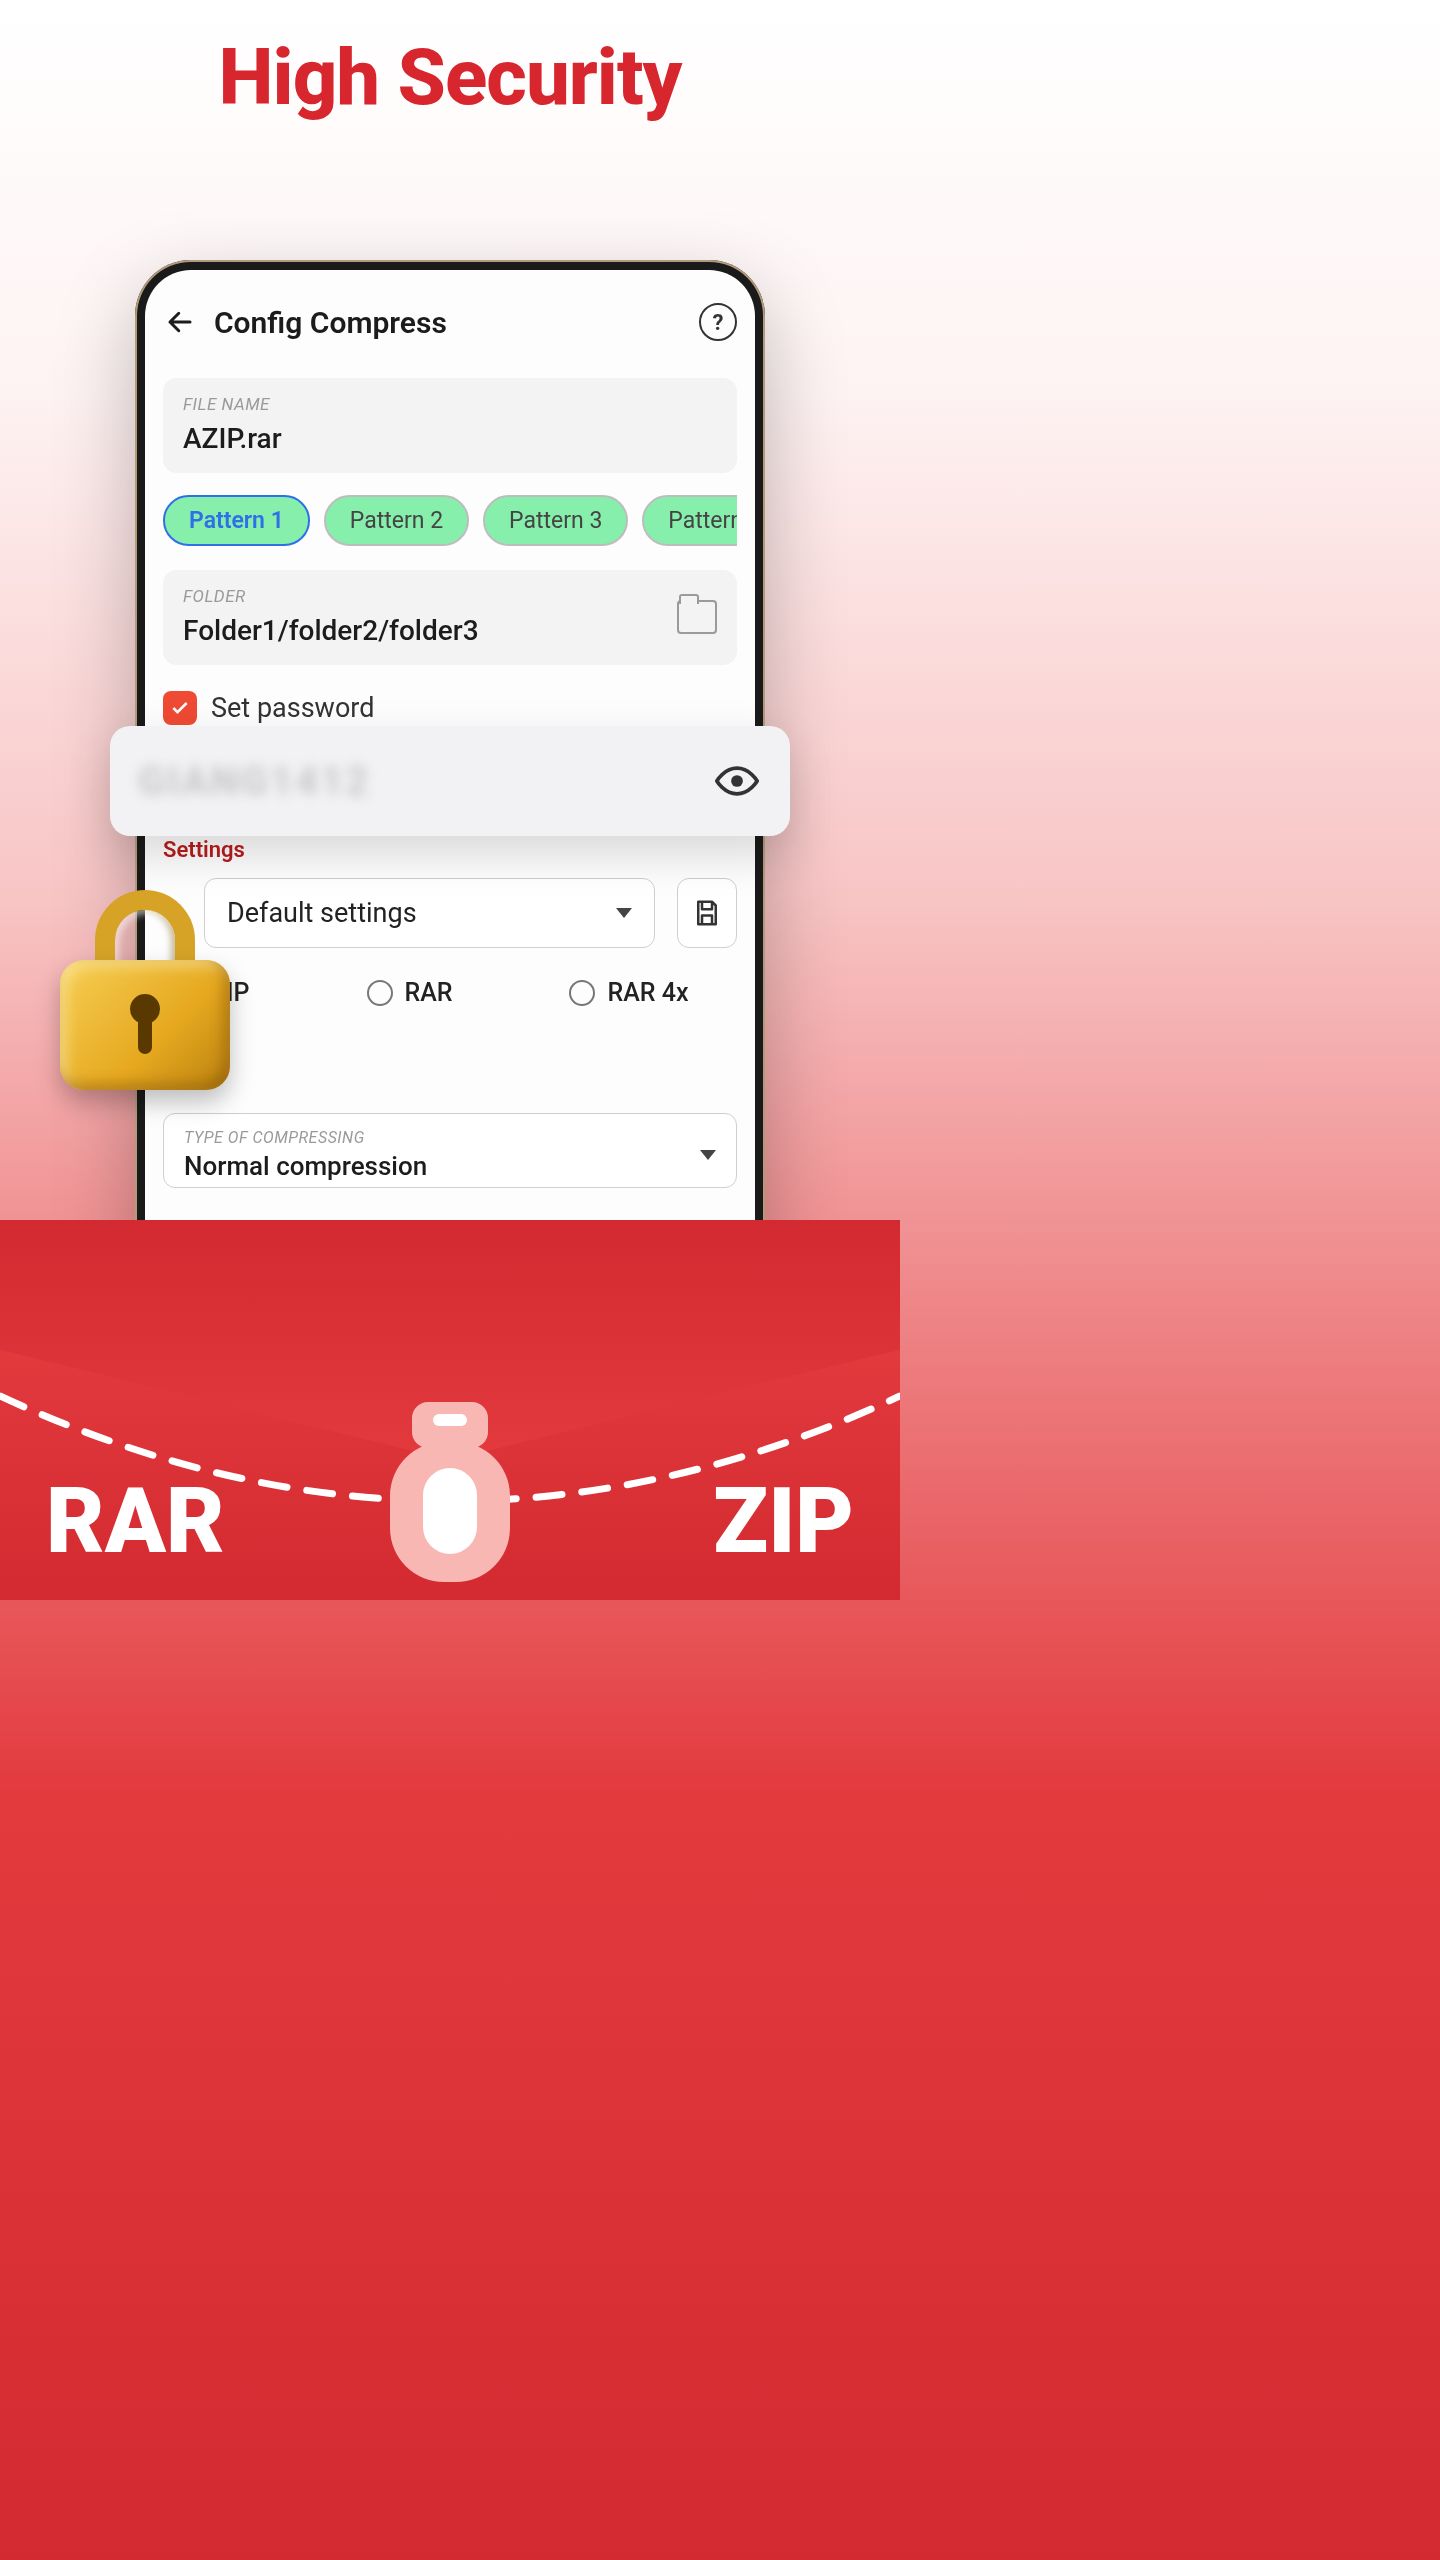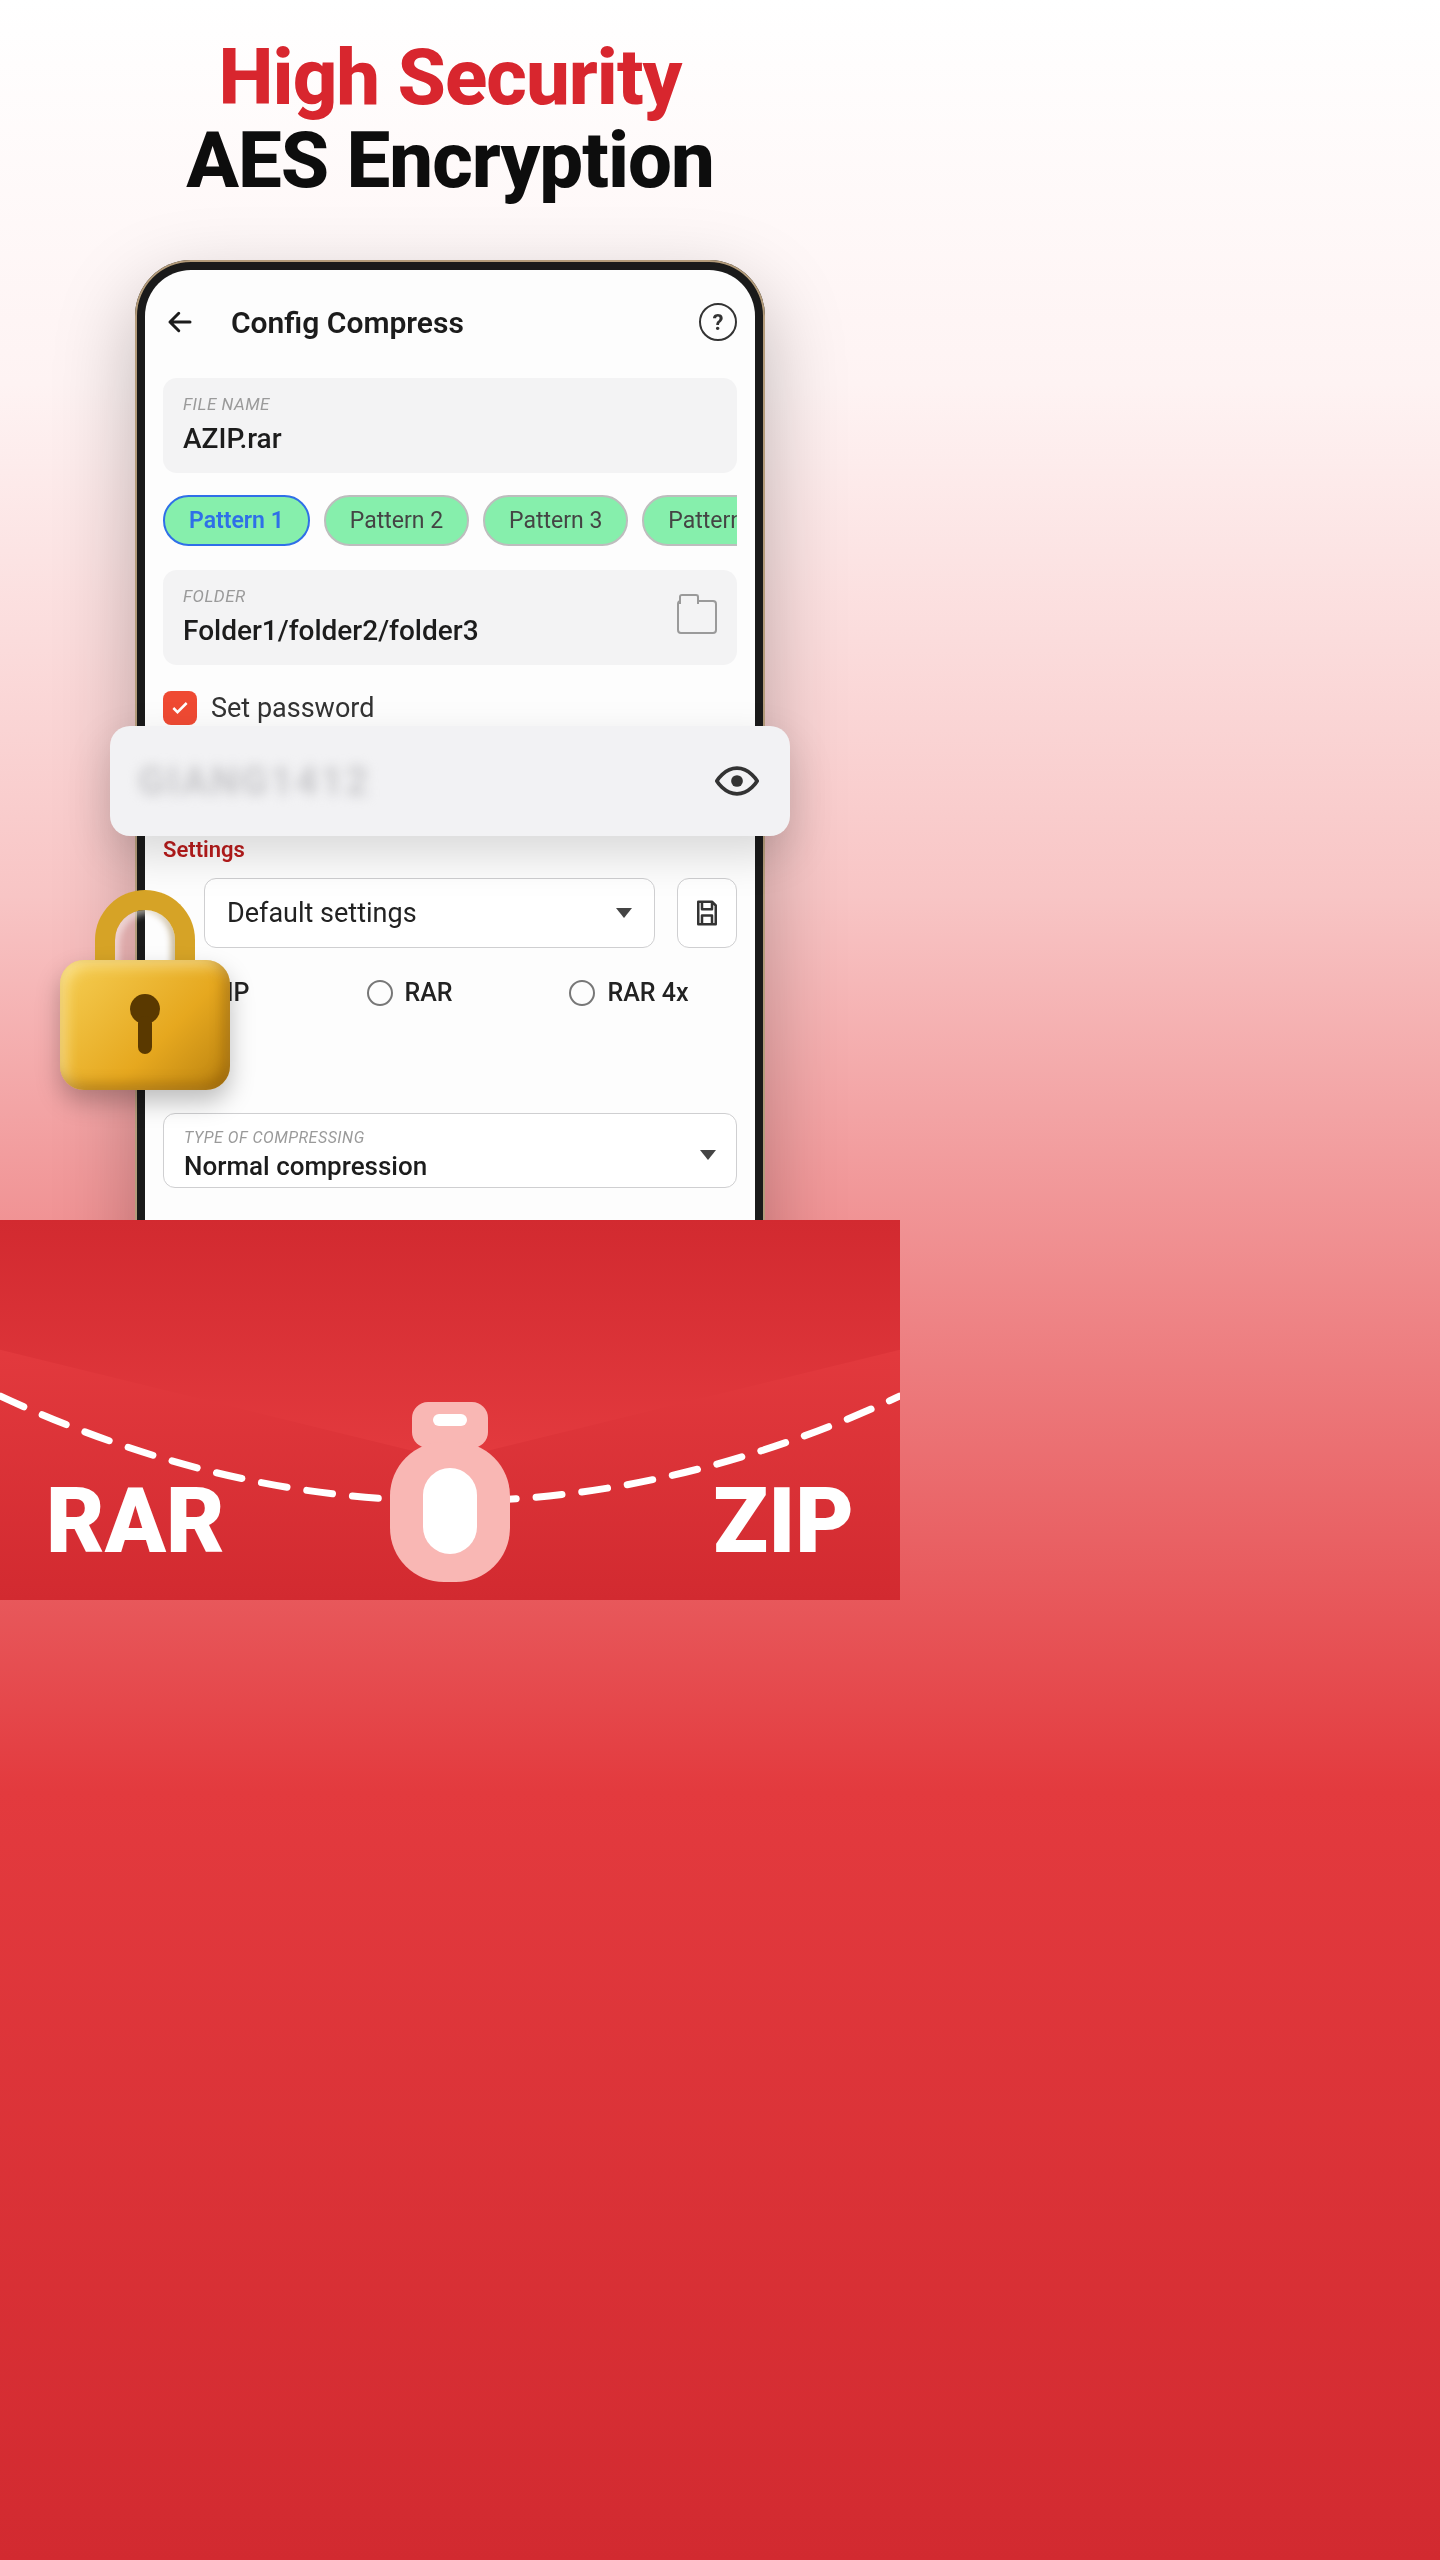--- a/index.html
+++ b/index.html
@@ -34,21 +34,21 @@
   .screen {
     width: 100%; height: 100%;
     background: #fdfdfd;
     border-radius: 46px;
     overflow: hidden;
     position: relative;
     padding: 24px 18px 0 18px;
   }
 
   
-  .appbar { display: flex; align-items: center; height: 56px; gap: 34px; }
+  .appbar { display: flex; align-items: center; height: 56px; gap: 17px; }
   .back-icon { width: 34px; height: 34px; display:flex; align-items:center; justify-content:center; }
   .appbar-title { font-size: 30px; font-weight: 600; color: #1c1c1c; flex:1; }
   .help-icon { width: 38px; height: 38px; border: 2.5px solid #333; border-radius: 50%; display:flex; align-items:center; justify-content:center; font-size: 22px; font-weight:700; color:#333;}
 
   
   .field {
     background: #f3f3f4;
     border-radius: 14px;
     padding: 16px 20px 18px;
     margin-top: 28px;
@@ -190,21 +190,20 @@
 
   .chevron { width:0;height:0; border-left:8px solid transparent; border-right:8px solid transparent; border-top:10px solid #444; }
 
   .hidden-partial { color:#222; }
 </style>
 </head>
 <body>
 
 <div class="hero">
   <div class="hero-line1">High Security</div>
-  <div class="hero-line2">AES Encryption</div>
 </div>
 
 <div class="phone">
   <div class="screen">
 
     <div class="appbar">
       <div class="back-icon">
         <svg viewBox="0 0 24 24" width="30" height="30">
             <path d="M20 12H4M4 12l7-7M4 12l7 7" stroke="#1c1c1c" stroke-width="2.4" fill="none" stroke-linecap="round" stroke-linejoin="round"></path>
           </svg>

